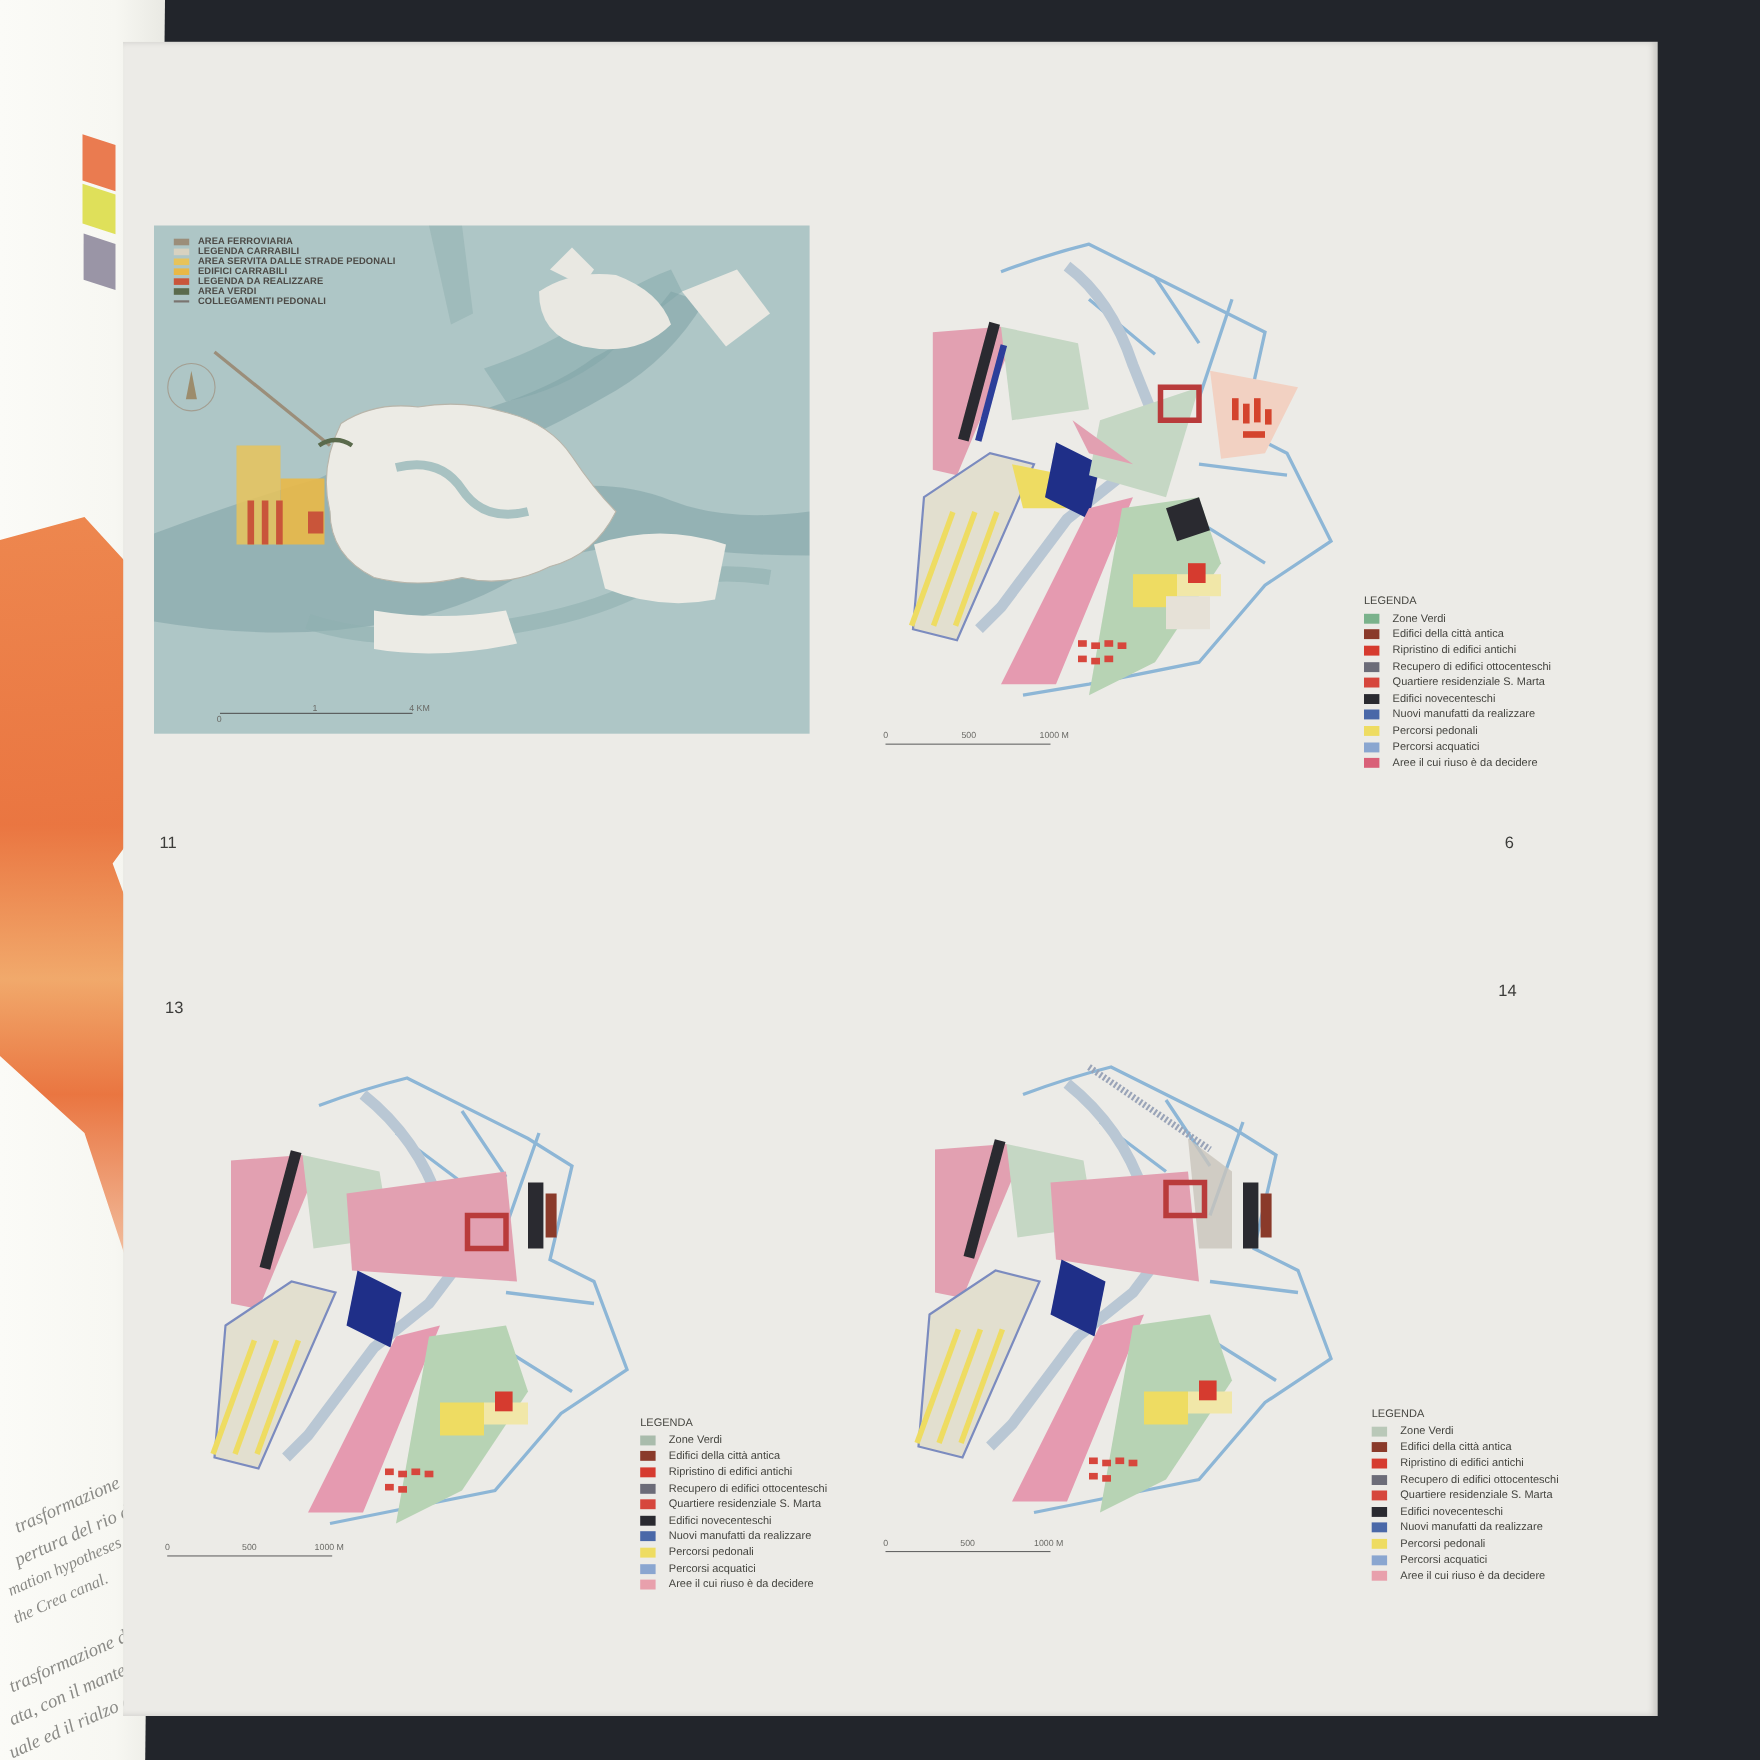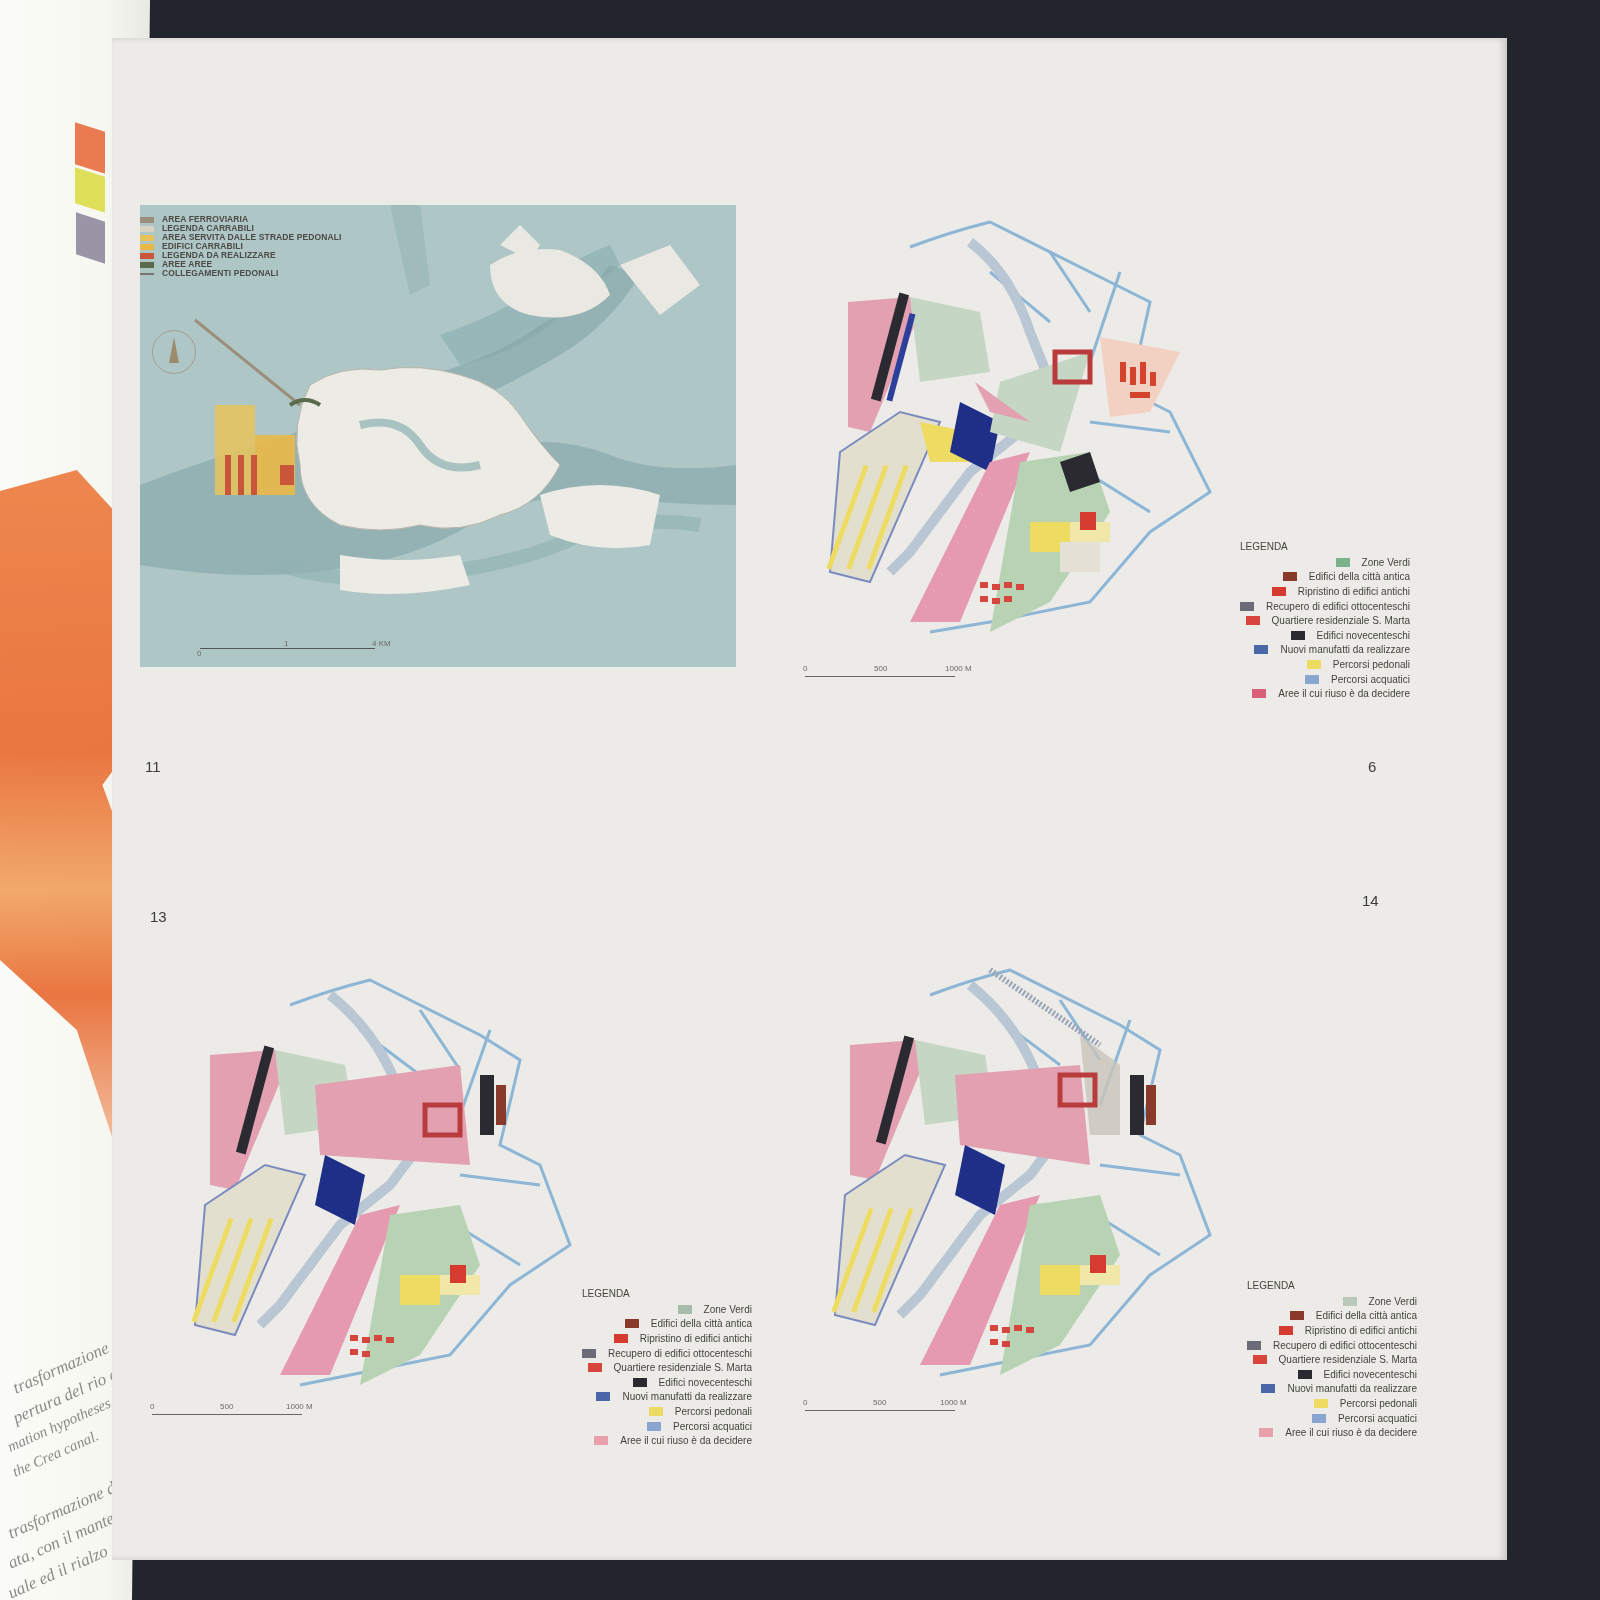--- a/index.html
+++ b/index.html
@@ -3,32 +3,32 @@
 <meta charset="utf-8">
 <style>
   html,body{margin:0;padding:0;}
   body{width:1600px;height:1600px;background:#22252b;position:relative;overflow:hidden;font-family:"Liberation Sans",sans-serif;}
   .left-page{position:absolute;left:0;top:0;width:150px;height:1600px;background:linear-gradient(90deg,#fbfbf7 0%,#f7f7f2 70%,#e9e9e3 100%);clip-path:polygon(0 0,100% 0,88% 100%,0 100%);}
   .page{position:absolute;left:112px;top:38px;width:1395px;height:1522px;background:#ecebe7;box-shadow:-4px 0 6px rgba(0,0,0,.15) inset;}
   .swatch{position:absolute;}
   .orange-band{position:absolute;left:0;top:470px;width:128px;height:700px;background:linear-gradient(180deg,#ec7a3c,#e8672d 40%,#f0a05c 60%,#e8672d 75%,#f3c6a8 100%);clip-path:polygon(0 3%,60% 0,100% 8%,100% 40%,80% 45%,100% 55%,96% 100%,60% 80%,0 70%);opacity:.9;}
   .caption-text{position:absolute;font-family:"Liberation Serif",serif;font-style:italic;color:#8a8a86;font-size:17px;white-space:nowrap;transform-origin:left top;}
   .map11{position:absolute;left:140px;top:205px;width:596px;height:462px;background:#aec6c6;}
-  .map11 .legend{position:absolute;left:0;top:10px;}
+  .map11 .legend{position:absolute;left:18px;top:10px;}
   .leg11-row{display:flex;align-items:center;height:9px;}
   .leg11-sw{width:14px;height:6px;margin-right:8px;}
   .leg11-label{font-size:8.5px;font-weight:bold;color:#4c4a46;letter-spacing:.1px;line-height:9px;}
   .compass{position:absolute;left:12px;top:125px;width:42px;height:42px;border:1px solid #a39e91;border-radius:50%;}
   .compass-needle{position:absolute;left:16px;top:6px;width:0;height:0;border-left:5px solid transparent;border-right:5px solid transparent;border-bottom:26px solid #9c8c6c;}
   .scalebar{position:absolute;height:1px;background:#555;}
   .scale-tick{position:absolute;font-size:8px;color:#6a6a66;}
   .page-num{position:absolute;font-size:15px;color:#3c3c3a;}
   .legenda{position:absolute;}
   .legenda-title{font-size:10px;color:#44443f;margin-bottom:3px;}
-  .leg-row{display:flex;align-items:center;height:14.6px;justify-content:flex-end;}
+  .leg-row{display:flex;align-items:center;height:14.6px;}
   .leg-sw{width:14px;height:9px;margin-right:12px;}
   .leg-label{font-size:10px;color:#44443f;}
   .map-svg{position:absolute;}
 </style>
 </head>
 <body>
 
 <div class="left-page"></div>
 <div class="swatch" style="left:75px;top:127px;width:30px;height:42px;background:#ea7b50;transform:skewY(18deg);"></div>
 <div class="swatch" style="left:75px;top:172px;width:30px;height:36px;background:#dfe05a;transform:skewY(18deg);"></div>
@@ -83,21 +83,21 @@
     <div class="leg11-row">
         <span class="leg11-sw" style="background:#e9b847"></span>
         <span class="leg11-label">EDIFICI CARRABILI</span>
       </div>
     <div class="leg11-row">
         <span class="leg11-sw" style="background:#c9553a"></span>
         <span class="leg11-label">LEGENDA DA REALIZZARE</span>
       </div>
     <div class="leg11-row">
         <span class="leg11-sw" style="background:#5a6a4c"></span>
-        <span class="leg11-label">AREE AREE</span>
+        <span class="leg11-label">AREA VERDI</span>
       </div>
     <div class="leg11-row">
         <span class="leg11-sw" style="background:#7a7470;height:2px"></span>
         <span class="leg11-label">COLLEGAMENTI PEDONALI</span>
       </div>
   </div>
   <div class="compass">
       <div class="compass-needle"></div>
     </div>
   <div class="scalebar" style="left:60px;top:443px;width:175px;"></div>

